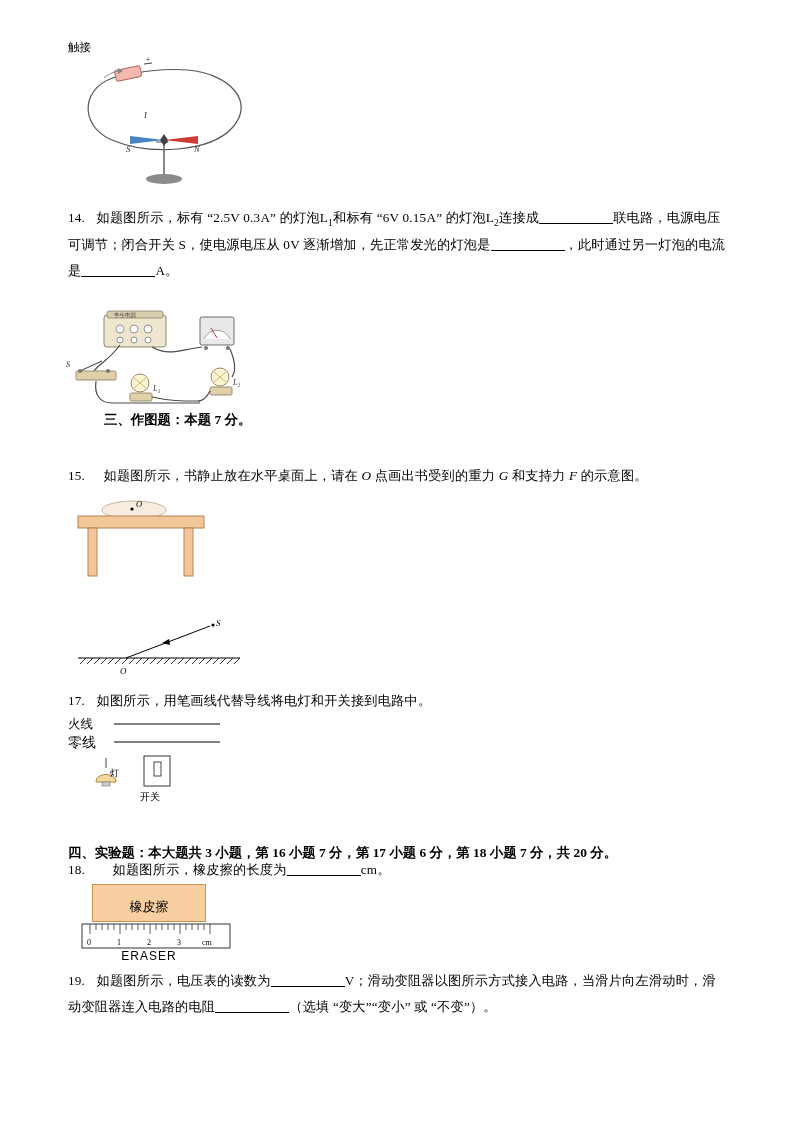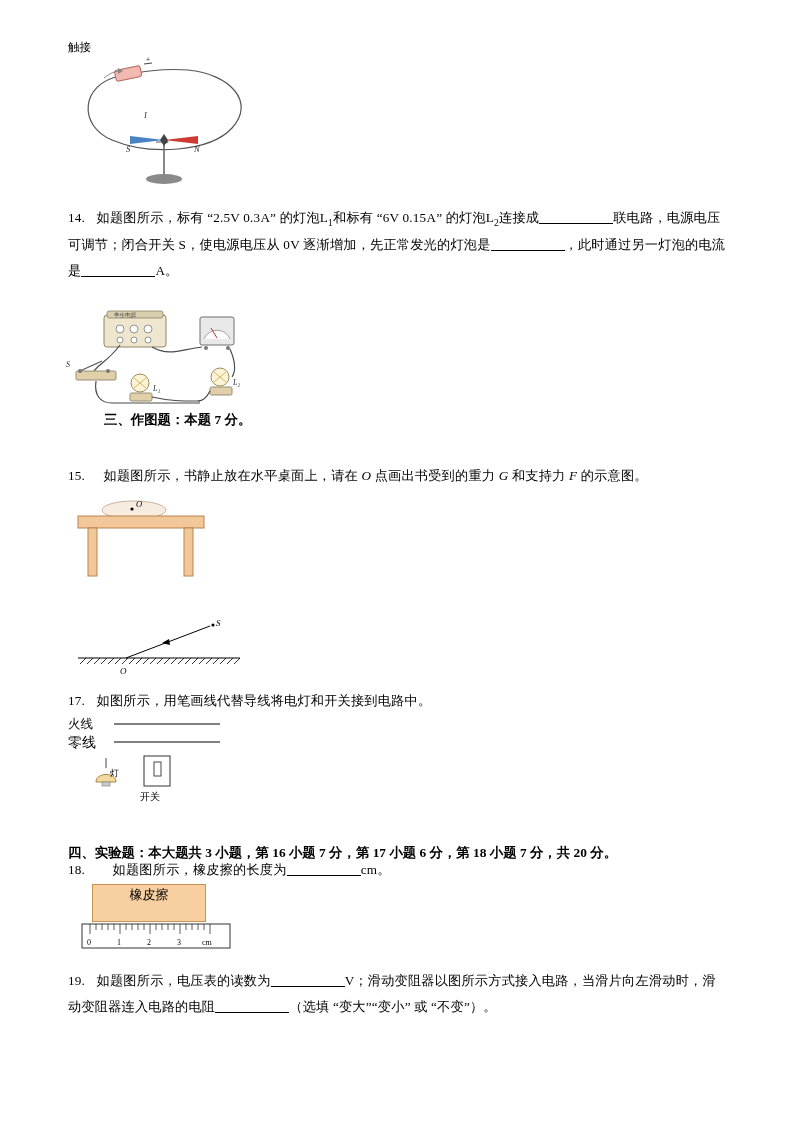--- a/index.html
+++ b/index.html
@@ -212,21 +212,21 @@
 
   <div class="block sec-head" style="left:68px; top:825px; width:660px;margin-top:16px;">四、实验题：本大题共 3 小题，第 16 小题 7 分，第 17 小题 6 分，第 18 小题 7 分，共 20 分。</div>
 
   <div class="block q" style="left:68px; top:857px; width:660px;">
     <span>18.</span>
     <span style="margin-left:24px;">如题图所示，橡皮擦的长度为</span><span class="blank"></span><span>cm。</span>
   </div>
 
   <div class="fig" style="left:80px; top:884px; width:170px; height:80px;">
     <div style="position:absolute; left:12px; top:0; width:112px; height:36px; background:#f7cfa0; border:1px solid #c9924f;">
-      <div style="text-align:center; font-size:13px; line-height:1.25; padding-top:2px;" class="cnlabel">橡皮擦</div>
+      <div style="text-align:center; font-size:13px; line-height:1.25; padding-top:14px;" class="cnlabel">橡皮擦</div>
       <div style="text-align:center; font-size:12px; letter-spacing:1px;margin-top:34px;" class="cnlabel">ERASER</div>
     </div>
     <svg width="160" height="40" viewBox="0 0 160 40" style="position:absolute; left:0; top:38px;">
       <rect x="2" y="2" width="148" height="24" fill="#fff" stroke="#333" stroke-width="1"></rect>
       <g stroke="#333" stroke-width="0.8">
         <line x1="10" y1="2" x2="10" y2="12"></line>
         <line x1="16" y1="2" x2="16" y2="8"></line>
         <line x1="22" y1="2" x2="22" y2="8"></line>
         <line x1="28" y1="2" x2="28" y2="8"></line>
         <line x1="34" y1="2" x2="34" y2="8"></line>

